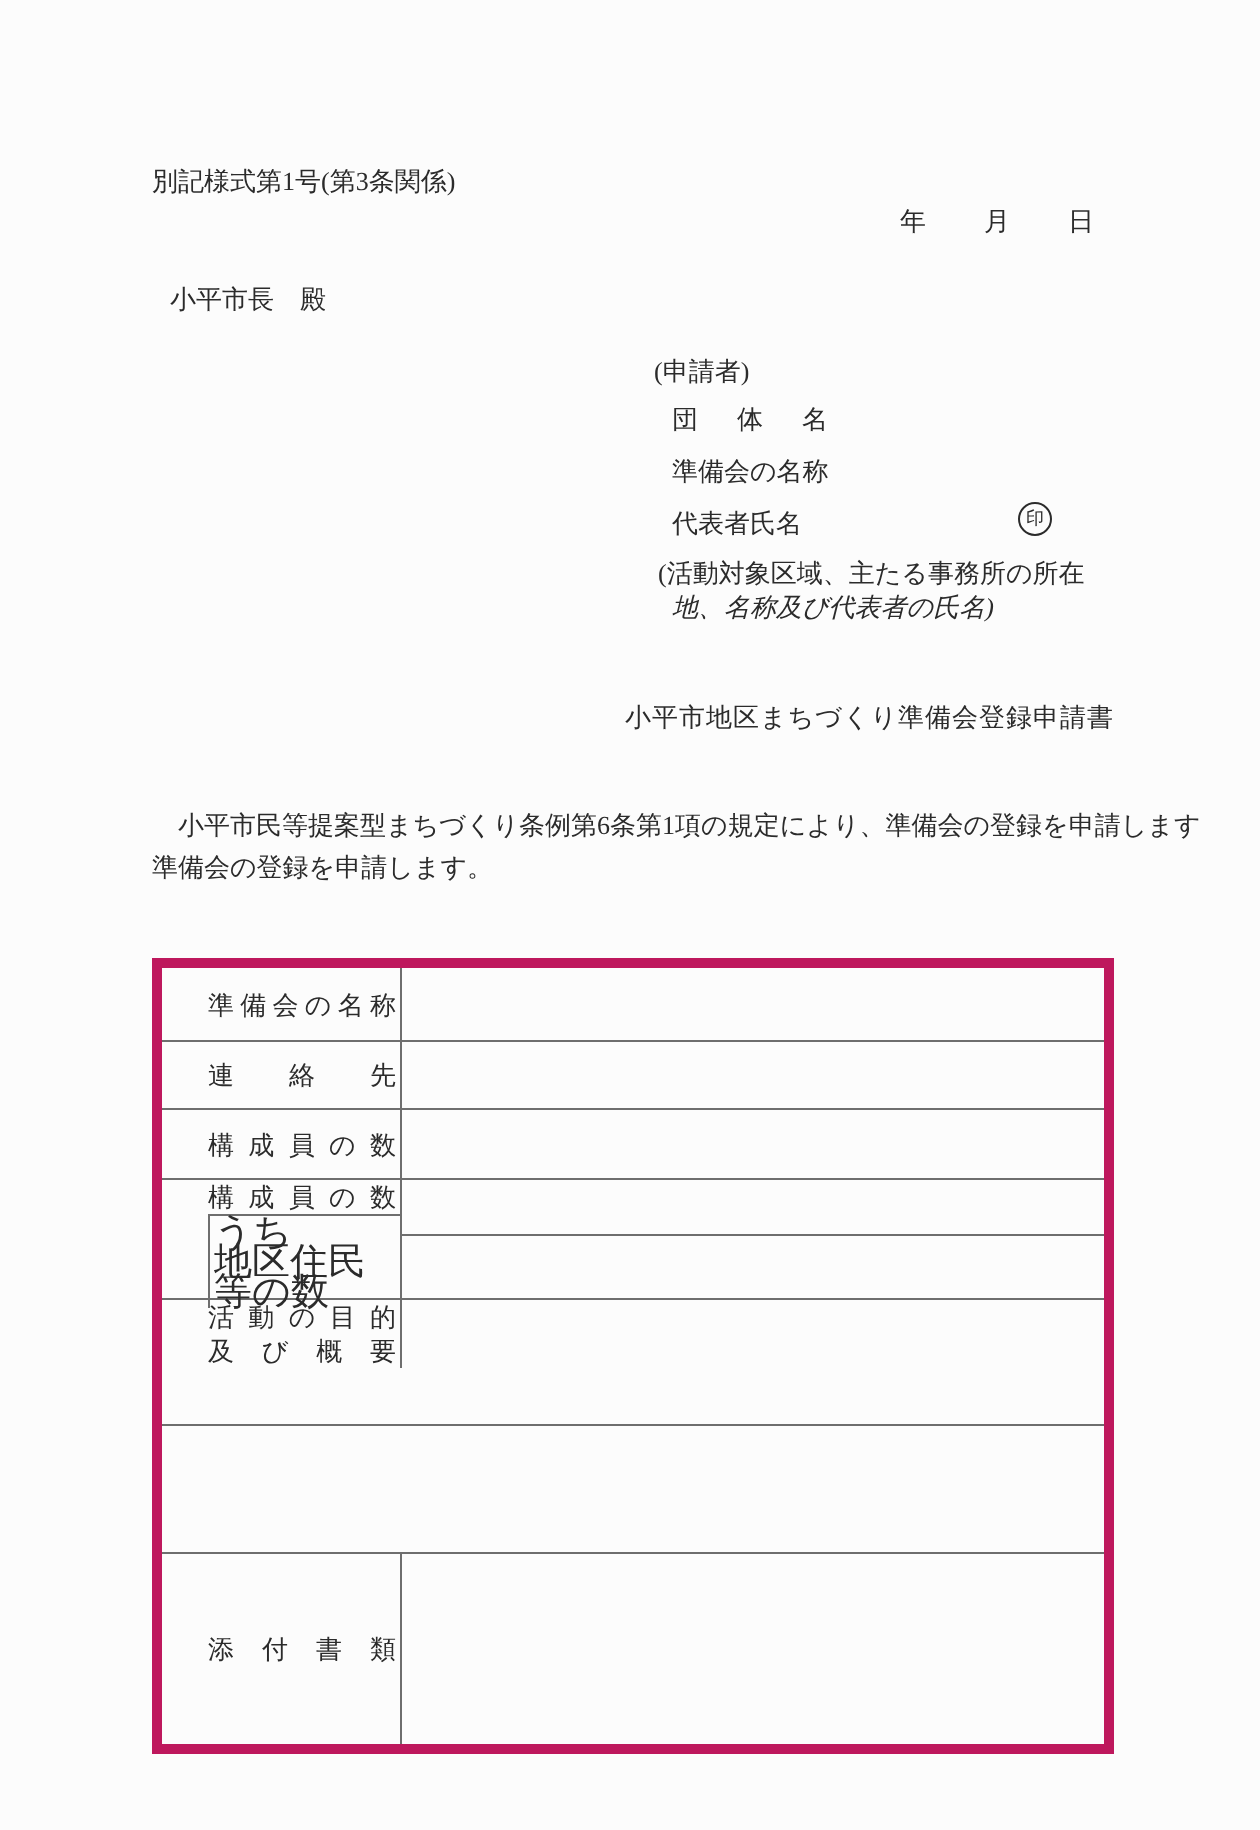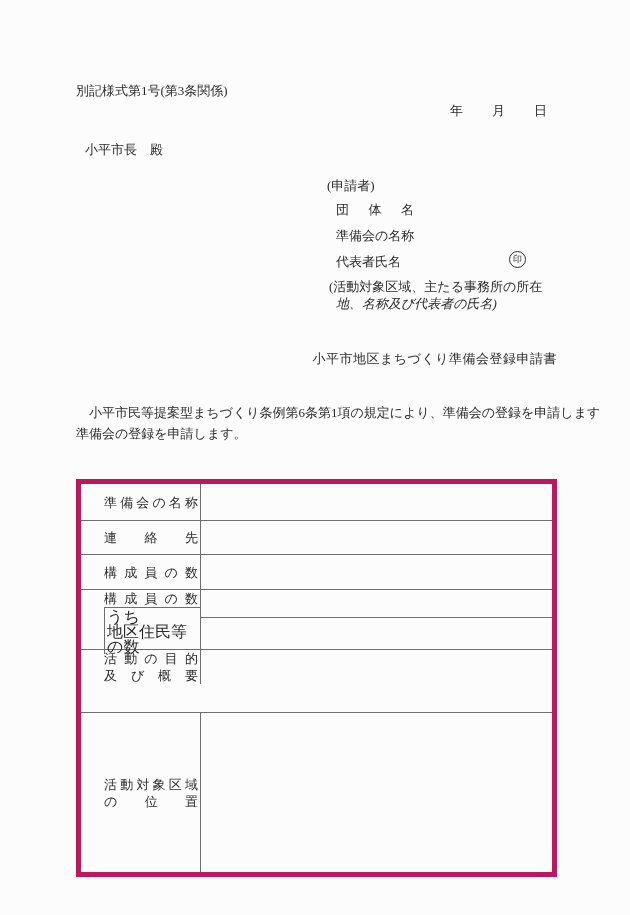--- a/index.html
+++ b/index.html
@@ -67,21 +67,21 @@
   }
   .value-cell { flex: 1; }
 
   
   .compound-label { padding-left: 0; justify-content: flex-start; }
   .clabel-top { height: 28px; box-sizing: border-box; display: flex; align-items: center; padding-left: 23px; }
   .clabel-inset {
     margin-left: 23px; flex: 1; box-sizing: border-box;
     border-top: 1px solid #6e6e6e; border-left: 1px solid #6e6e6e;
     padding: 1px 0 0 2px;
-    line-height: 15px; font-size: 16px;
+    line-height: 15px; font-size: 19px;
   }
   .compound-value { display: flex; flex-direction: column; }
   .cv-top { height: 28px; box-sizing: border-box; border-bottom: 1px solid #6e6e6e; }
   .cv-bottom { flex: 1; }
 </style>
 </head>
 <body>
 
 <div class="abs form-number">別記様式第1号(第3条関係)</div>
 <div class="abs date-line">年　　月　　日</div>
@@ -140,21 +140,23 @@
 
   <div class="trow rh5">
     <div class="label-cell">
       <span class="jline">活動の目的</span>
       <span class="jline">及び概要</span>
     </div>
     <div class="value-cell"></div>
   </div>
 
   <div class="trow rh6">
+    <div class="value-cell"></div>
+  </div>
+
+  <div class="trow">
     <div class="label-cell">
-      <span class="jline">活動対象区域</span>
-      <span class="jline">の位置</span>
+      <span class="jline">添付書類</span>
     </div>
     <div class="value-cell"></div>
   </div>
 
-
 </div>
 
 </body></html>

